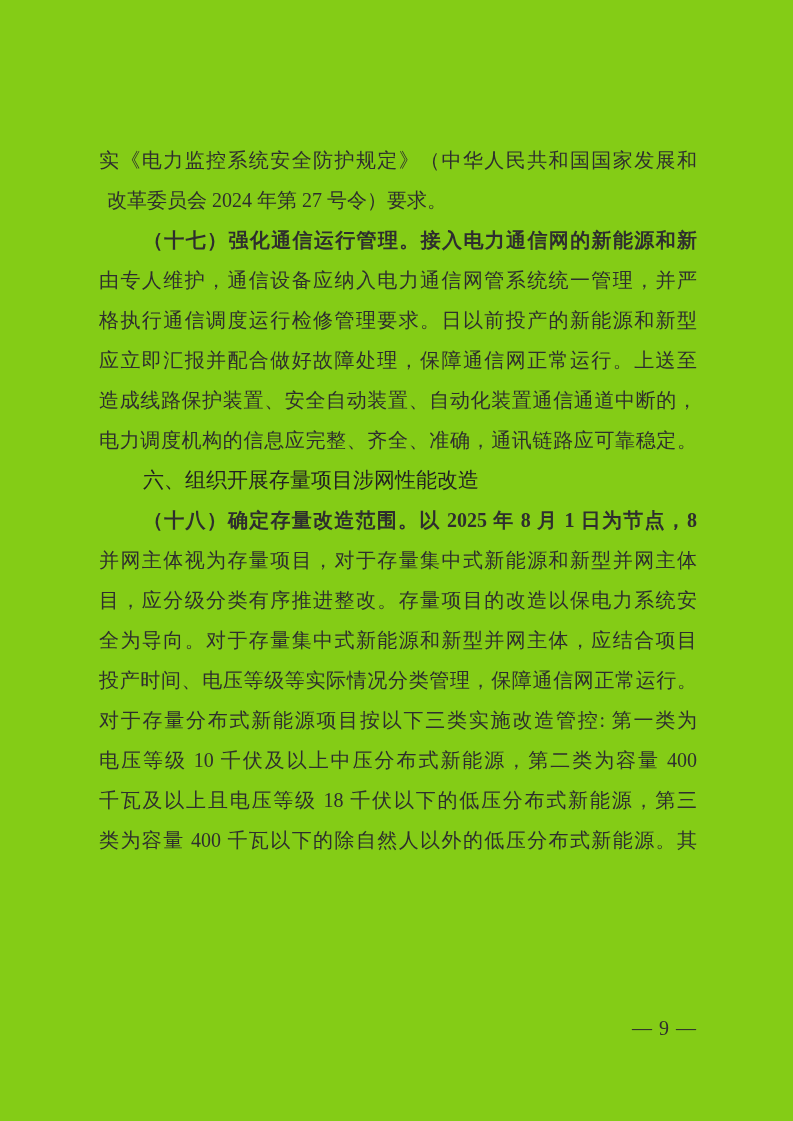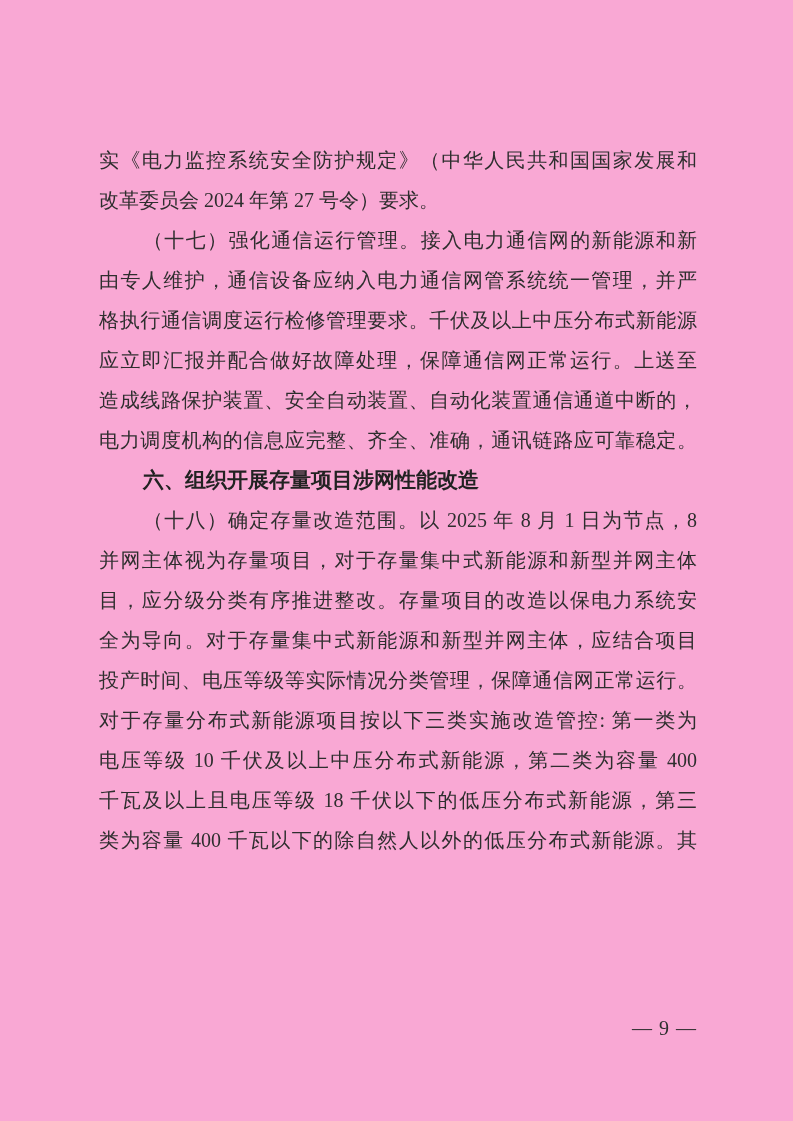--- a/index.html
+++ b/index.html
@@ -4,21 +4,21 @@
 <style>
   html, body {
     margin: 0;
     padding: 0;
     background: #ffffff;
   }
   .page {
     position: relative;
     width: 793px;
     height: 1121px;
-    background: #f9a8d4;
+    background: #84cc16;
     overflow: hidden;
     font-family: "Liberation Serif", "DejaVu Serif", serif;
     color: #2e2e2e;
   }
   .text-block {
     position: absolute;
     left: 99px;
     top: 140px;
     width: 598px;
   }
@@ -27,27 +27,29 @@
     line-height: 40px;
     height: 40px;
     overflow: hidden;
     text-align: justify;
     text-align-last: justify;
     text-justify: inter-ideograph;
   }
   .line.end {
     text-align: center;
     text-align-last: left;
+    margin-left: 8px;
   }
   .line.indent {
     text-indent: 44px;
+    font-weight: bold;
   }
   .line.heading {
     font-family: "Liberation Sans", "DejaVu Sans", sans-serif;
-    font-weight: bold;
+    font-weight: normal;
     font-size: 21px;
     color: #222222;
     text-align: left;
     text-align-last: left;
     text-indent: 44px;
   }
   .page-number {
     position: absolute;
     top: 1014px;
     right: 96px;
@@ -60,21 +62,21 @@
 </style>
 </head>
 <body>
 
 <div class="page">
   <div class="text-block">
     <div class="line">实《电力监控系统安全防护规定》（中华人民共和国国家发展和</div>
     <div class="line end">改革委员会 2024 年第 27 号令）要求。</div>
     <div class="line indent">（十七）强化通信运行管理。接入电力通信网的新能源和新</div>
     <div class="line">由专人维护，通信设备应纳入电力通信网管系统统一管理，并严</div>
-    <div class="line">格执行通信调度运行检修管理要求。千伏及以上中压分布式新能源</div>
+    <div class="line">格执行通信调度运行检修管理要求。日以前投产的新能源和新型</div>
     <div class="line">应立即汇报并配合做好故障处理，保障通信网正常运行。上送至</div>
     <div class="line">造成线路保护装置、安全自动装置、自动化装置通信通道中断的，</div>
     <div class="line">电力调度机构的信息应完整、齐全、准确，通讯链路应可靠稳定。</div>
     <div class="line heading">六、组织开展存量项目涉网性能改造</div>
     <div class="line indent">（十八）确定存量改造范围。以 2025 年 8 月 1 日为节点，8</div>
     <div class="line">并网主体视为存量项目，对于存量集中式新能源和新型并网主体</div>
     <div class="line">目，应分级分类有序推进整改。存量项目的改造以保电力系统安</div>
     <div class="line">全为导向。对于存量集中式新能源和新型并网主体，应结合项目</div>
     <div class="line">投产时间、电压等级等实际情况分类管理，保障通信网正常运行。</div>
     <div class="line">对于存量分布式新能源项目按以下三类实施改造管控: 第一类为</div>

